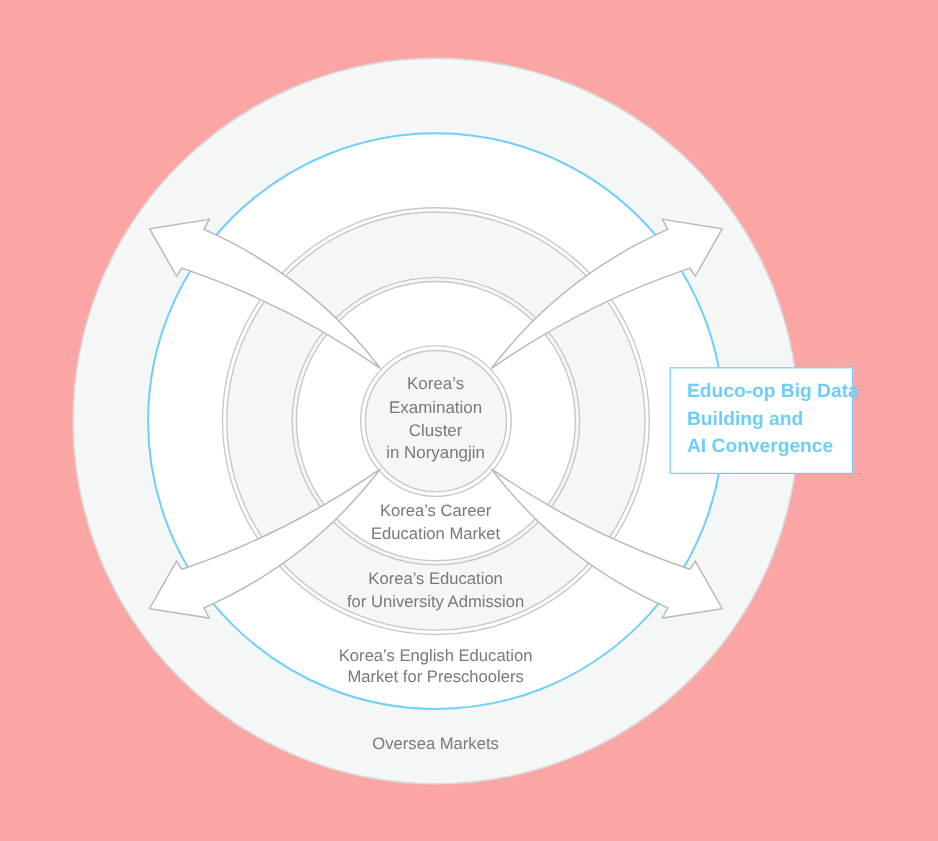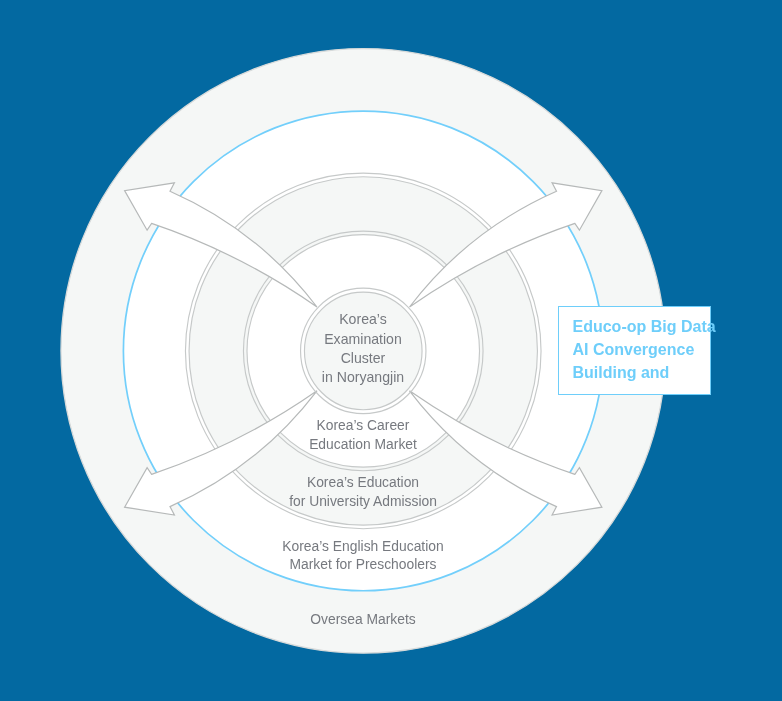--- a/index.html
+++ b/index.html
@@ -1,17 +1,17 @@
 <!DOCTYPE html>
 <html><head>
 <meta charset="utf-8">
 <style>
   html,body{margin:0;padding:0;background:#ffffff;}
   body{width:782px;height:701px;overflow:hidden;font-family:"Liberation Sans",sans-serif;}
-  #stage{position:relative;width:782px;height:701px;background:#0369a1;}
+  #stage{position:relative;width:782px;height:701px;background:#fca5a5;}
   svg#diagram{position:absolute;left:0;top:0;}
   text{font-family:"Liberation Sans",sans-serif;}
   .ring-label{fill:#76797f;font-size:13.85px;text-anchor:middle;}
   .center-label{fill:#76797f;font-size:14.1px;text-anchor:middle;}
   #callout{position:absolute;box-sizing:border-box;border:1.3px solid #6ecefa;background:#ffffff;}
   #callout .cl-line{color:#6ecefa;font-weight:bold;font-size:16px;line-height:23px;white-space:nowrap;}
 </style>
 </head>
 <body>
 
@@ -52,17 +52,17 @@
     <text class="ring-label" x="363.0" y="487.0">Korea’s Education</text>
     <text class="ring-label" x="363.0" y="505.5">for University Admission</text>
     <text class="ring-label" x="363.0" y="550.7">Korea’s English Education</text>
     <text class="ring-label" x="363.0" y="568.6">Market for Preschoolers</text>
     <text class="ring-label" x="363.0" y="624.3">Oversea Markets</text>
   </g>
 </svg>
 
 <div id="callout" style="left:558px;top:305.7px;width:153px;height:89.6px;padding:8.6px 0 0 13.5px;">
   <div class="cl-line">Educo-op Big Data</div>
+  <div class="cl-line">Building and</div>
   <div class="cl-line">AI Convergence</div>
-  <div class="cl-line">Building and</div>
 </div>
 
 </div>
 
 </body></html>

